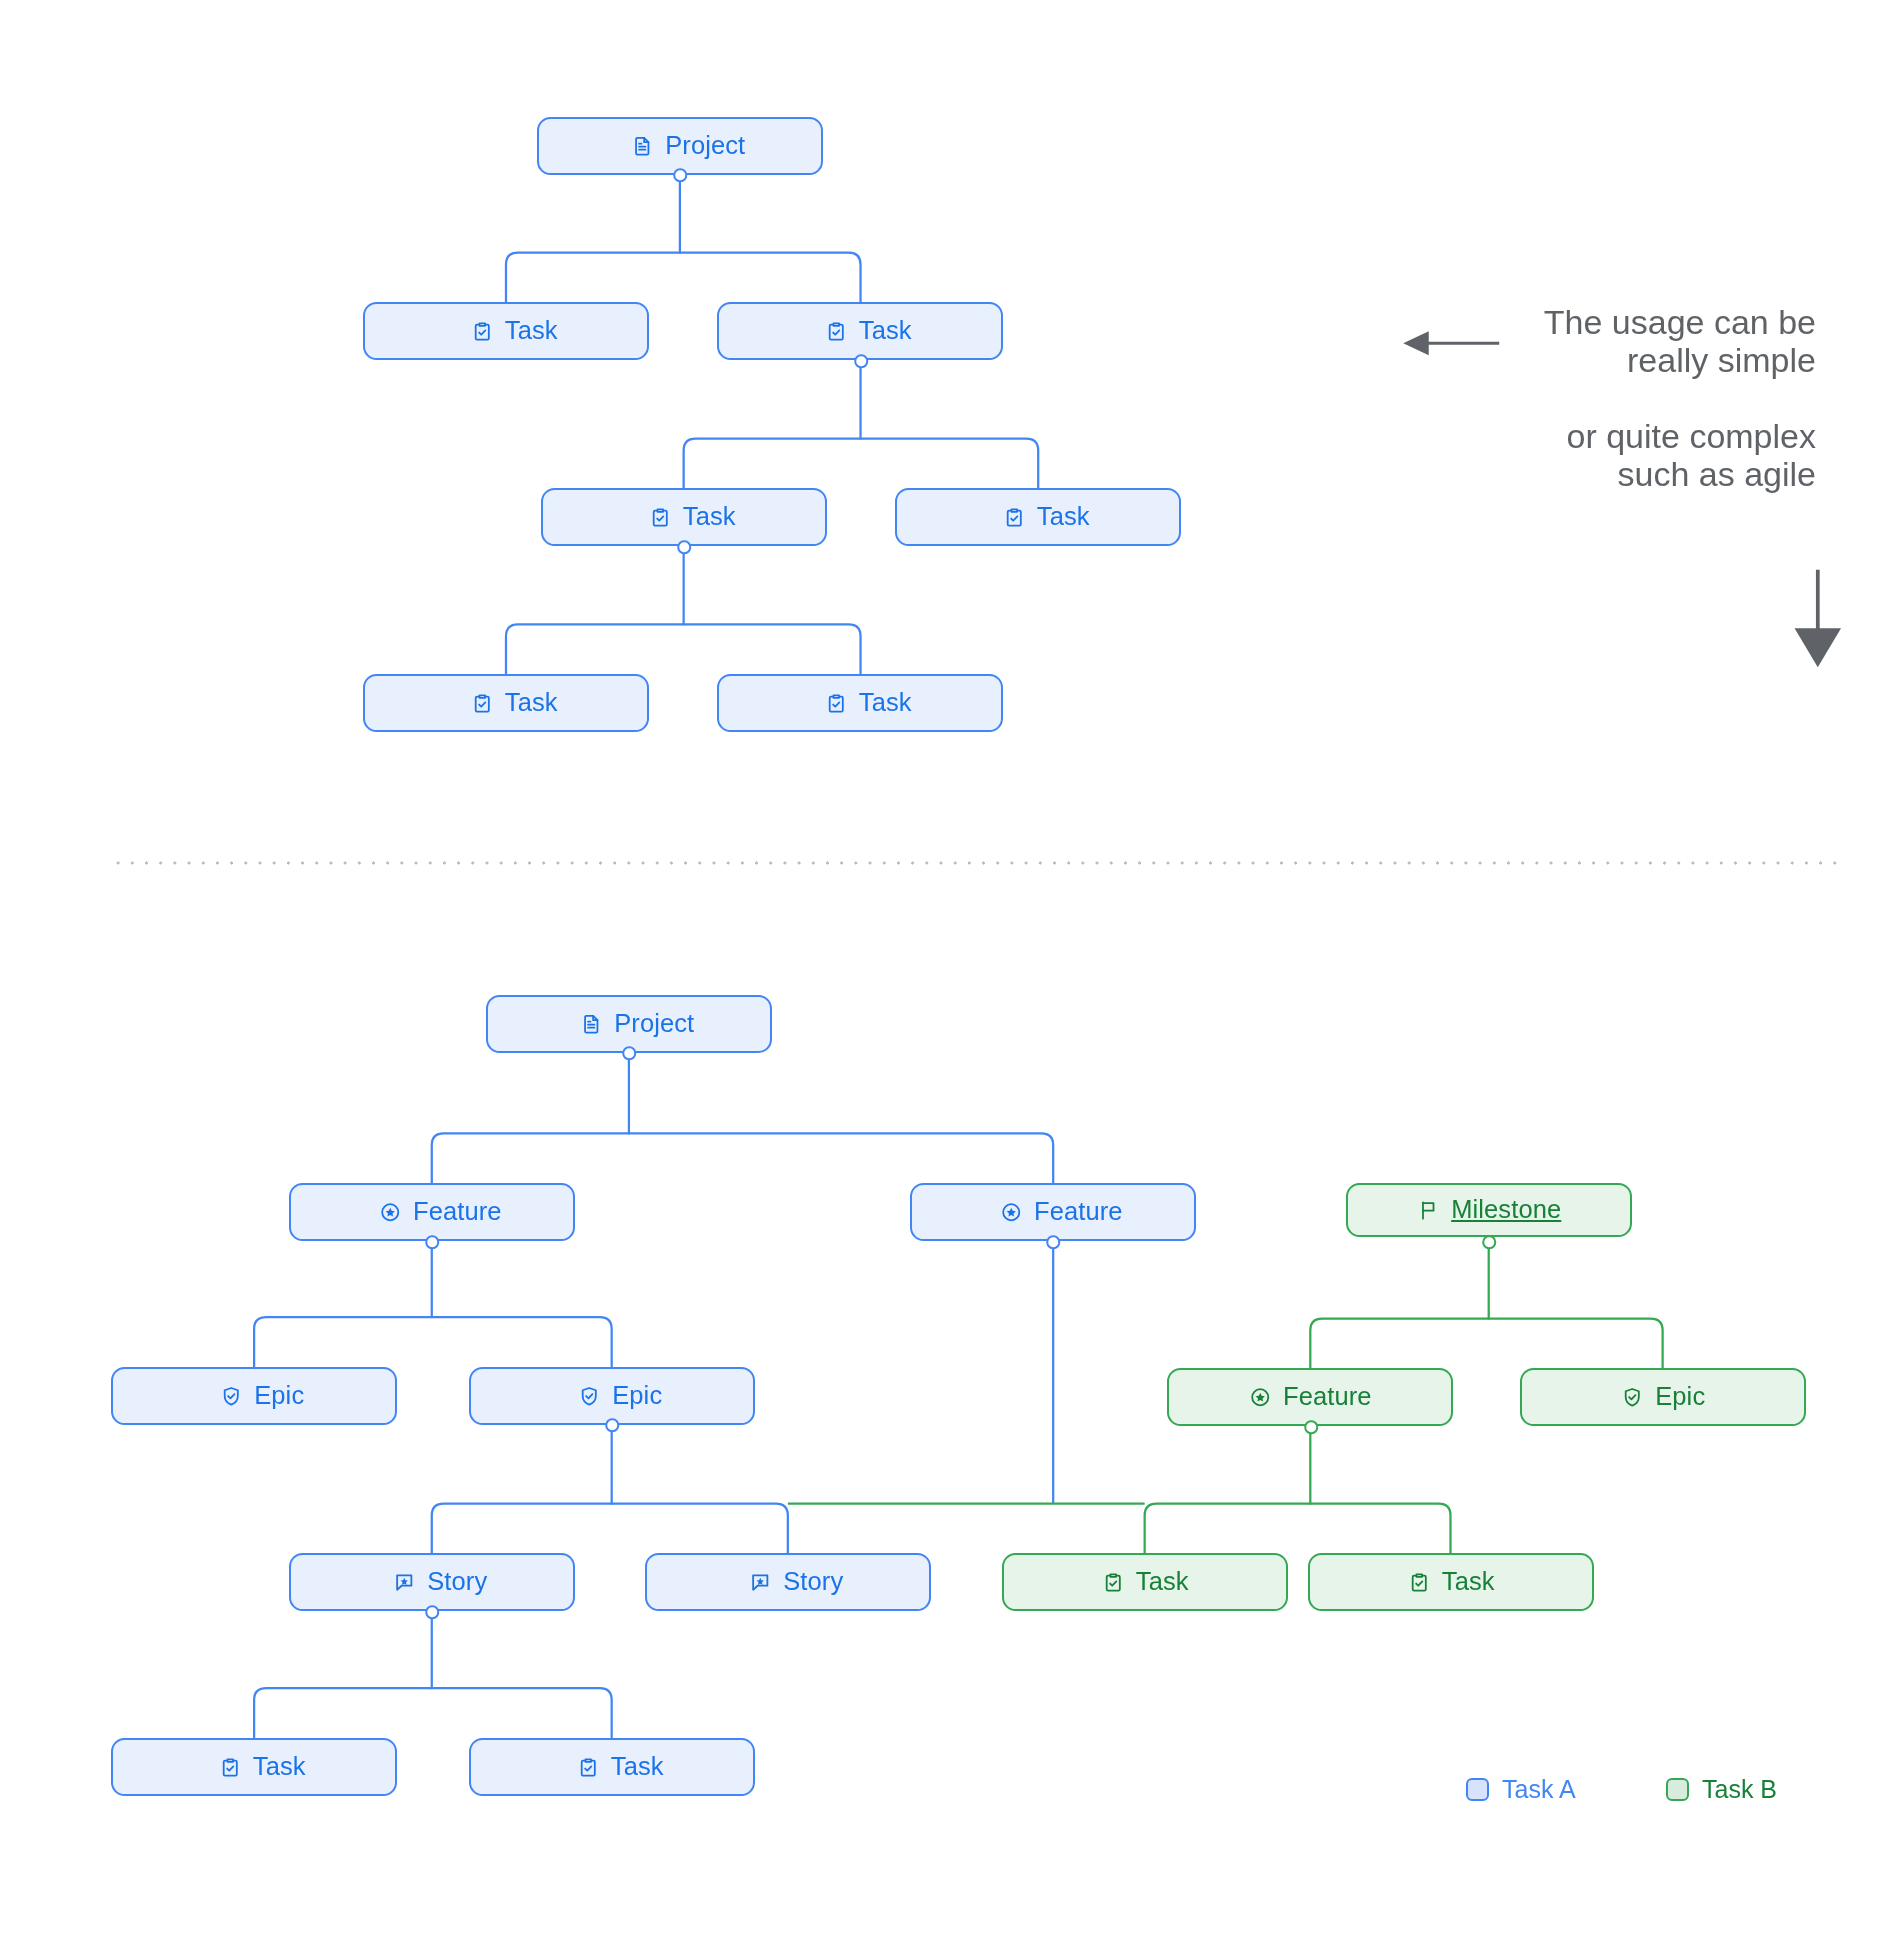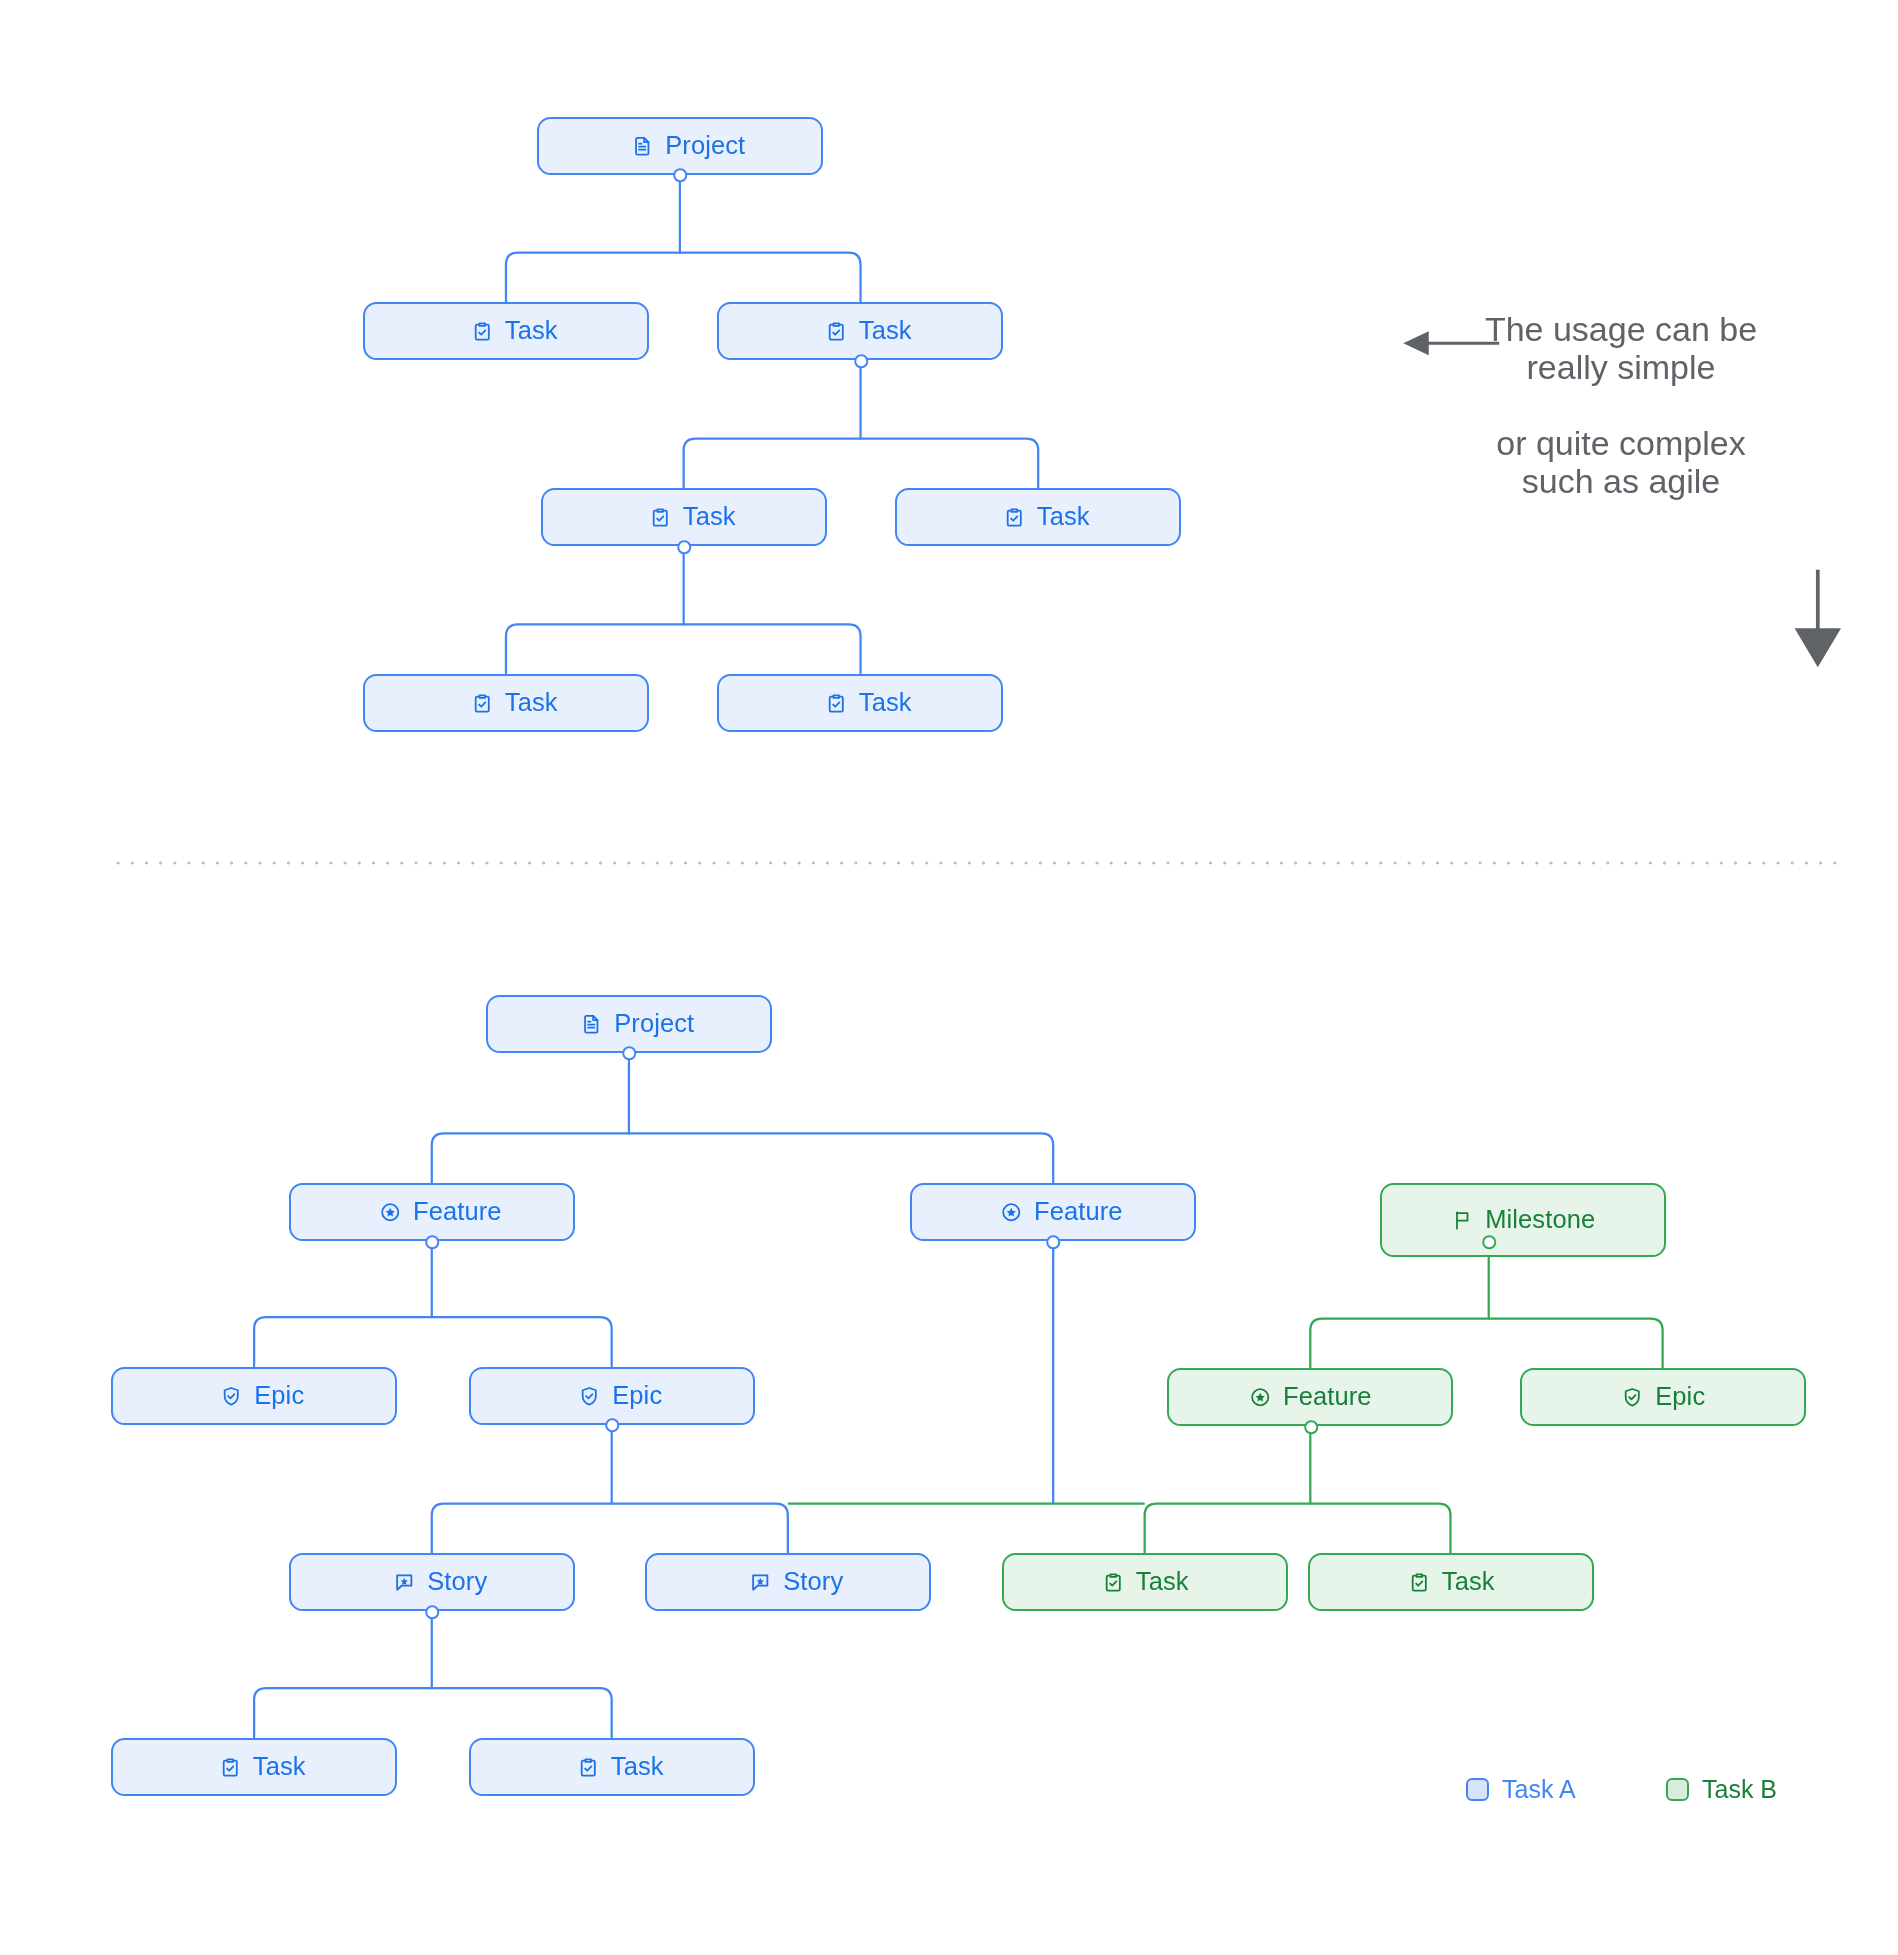--- a/index.html
+++ b/index.html
@@ -244,21 +244,21 @@
       </div>
       <div class="node team-a" style="left: 910px; top: 1183px; width: 286px; height: 58px;">
         <span class="icon">
           <svg viewBox="0 0 24 24" width="22.5" height="22.5" fill="none" stroke="currentColor" stroke-width="1.9">
             <circle cx="12" cy="12" r="8.6"></circle>
             <path d="M12 7.2l1.5 3.1 3.4.5-2.5 2.4.6 3.4-3-1.6-3 1.6.6-3.4-2.5-2.4 3.4-.5z" fill="currentColor" stroke="none"></path>
           </svg>
         </span>
         <span class="label">Feature</span>
       </div>
-      <div class="node team-b" style="left: 1380px; top: 1183px; width: 286px; height: 74px;">
+      <div class="node team-b" style="left: 1346px; top: 1183px; width: 286px; height: 54px; text-decoration: underline;">
         <span class="icon">
           <svg viewBox="0 0 24 24" width="22.5" height="22.5" fill="none" stroke="currentColor" stroke-width="1.9" stroke-linecap="round" stroke-linejoin="round">
             <path d="M6.4 21V3.6"></path>
             <path d="M6.4 4.4h11.2v8.1H6.4"></path>
           </svg>
         </span>
         <span class="label">Milestone</span>
       </div>
       <div class="node team-a" style="left: 111px; top: 1367px; width: 286px; height: 58px;">
         <span class="icon">
@@ -372,21 +372,21 @@
     <g>
       <line x1="2000" y1="458" x2="1900" y2="458" stroke="#5F6368" stroke-width="4"></line>
       <polygon points="1872,458 1906,442 1906,474" fill="#5F6368"></polygon>
     </g>
     <g>
       <line x1="2425" y1="760" x2="2425" y2="845" stroke="#5F6368" stroke-width="5"></line>
       <polygon points="2425,890 2394,838 2456,838" fill="#5F6368"></polygon>
     </g>
   </svg>
 
-  <div class="annotation" style="right:82px; top:310px; width:390px;text-align:center;">The usage can be
+  <div class="annotation" style="right:82px; top:303px; width:390px;">The usage can be
 really simple
 
 or quite complex
 such as agile</div>
 
   <div class="legend team-a" style="left:1466px; top:1775px;">
     <span class="swatch"></span>
     <span>Task A</span>
   </div>
   <div class="legend team-b" style="left:1666px; top:1775px;">

